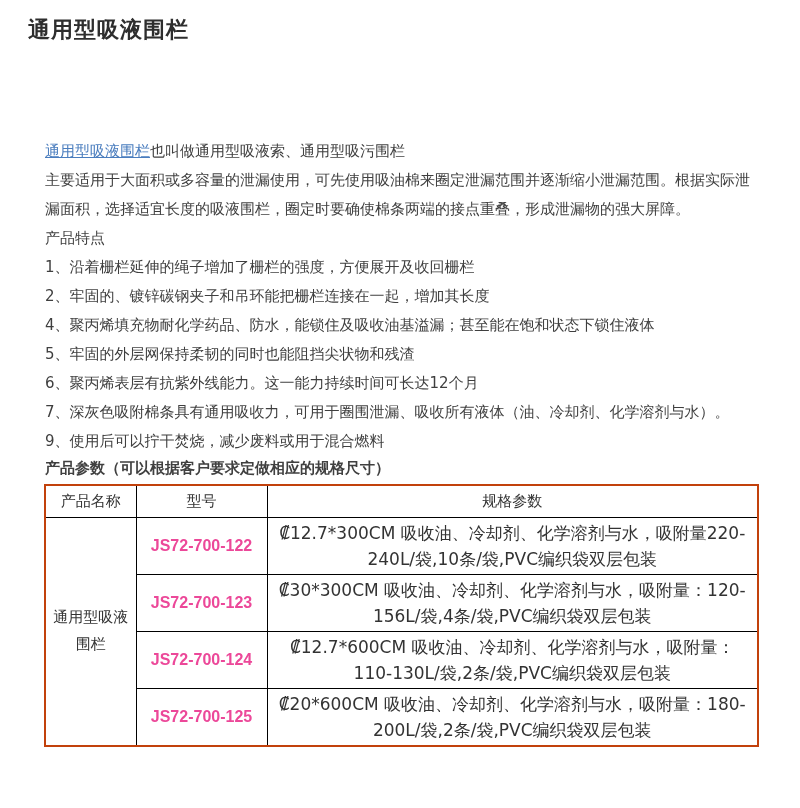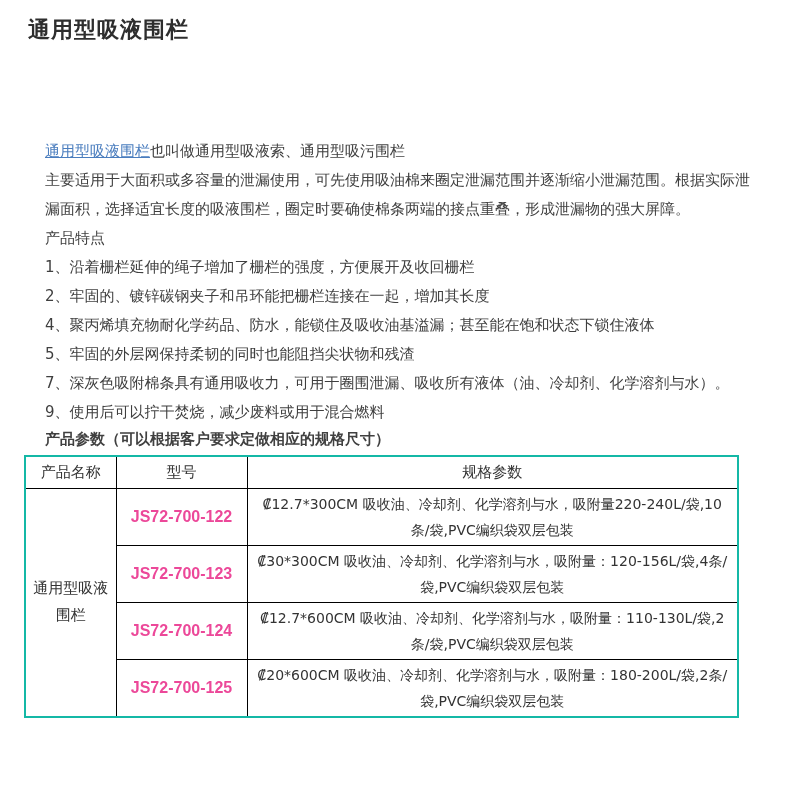--- a/index.html
+++ b/index.html
@@ -31,25 +31,25 @@
     cursor: pointer;
   }
   .feature-line { white-space: nowrap; }
   .params-heading {
     margin: 3px 0 6px 45px;
     font-size: 15px;
     font-weight: bold;
     color: #404040;
   }
   table.spec-table {
-    margin-left: 24px;
+    margin-left: 44px;
     border-collapse: collapse;
     width: 713px;
     table-layout: fixed;
-    border: 2px solid #14b8a6;
+    border: 2px solid #c2410c;
   }
   table.spec-table th, table.spec-table td {
     border: 1px solid #000;
     text-align: center;
     vertical-align: middle;
     padding: 2px 6px;
   }
   table.spec-table th {
     height: 32px;
     font-size: 15px;
@@ -66,41 +66,42 @@
     padding: 2px 10px;
   }
   td.model {
     font-size: 16px;
     font-weight: bold;
     font-family: "Liberation Sans", sans-serif;
     color: #ec4899;
     height: 56px;
   }
   td.spec {
-    font-size: 14px;
+    font-size: 17px;
     line-height: 26px;
     color: #333;
     padding: 2px 8px;
   }
 </style>
 </head>
 <body>
 
 <h1 class="page-title">通用型吸液围栏</h1>
 
 <div class="content">
   <div>
     <a class="intro-link">通用型吸液围栏</a><span>也叫做通用型吸液索、通用型吸污围栏</span>
   </div>
   <div>主要适用于大面积或多容量的泄漏使用，可先使用吸油棉来圈定泄漏范围并逐渐缩小泄漏范围。根据实际泄漏面积，选择适宜长度的吸液围栏，圈定时要确使棉条两端的接点重叠，形成泄漏物的强大屏障。</div>
   <div>产品特点</div>
   <div class="feature-line">1、沿着栅栏延伸的绳子增加了栅栏的强度，方便展开及收回栅栏</div>
   <div class="feature-line">2、牢固的、镀锌碳钢夹子和吊环能把栅栏连接在一起，增加其长度</div>
   <div class="feature-line">4、聚丙烯填充物耐化学药品、防水，能锁住及吸收油基溢漏；甚至能在饱和状态下锁住液体</div>
   <div class="feature-line">5、牢固的外层网保持柔韧的同时也能阻挡尖状物和残渣</div>
+  <div class="feature-line">6、聚丙烯表层有抗紫外线能力。这一能力持续时间可长达12个月</div>
   <div class="feature-line">7、深灰色吸附棉条具有通用吸收力，可用于圈围泄漏、吸收所有液体（油、冷却剂、化学溶剂与水）。</div>
   <div class="feature-line">9、使用后可以拧干焚烧，减少废料或用于混合燃料</div>
 </div>
 
 <div class="params-heading">产品参数（可以根据客户要求定做相应的规格尺寸）</div>
 
 <table class="spec-table">
   <colgroup>
       <col class="c1">
       <col class="c2">

